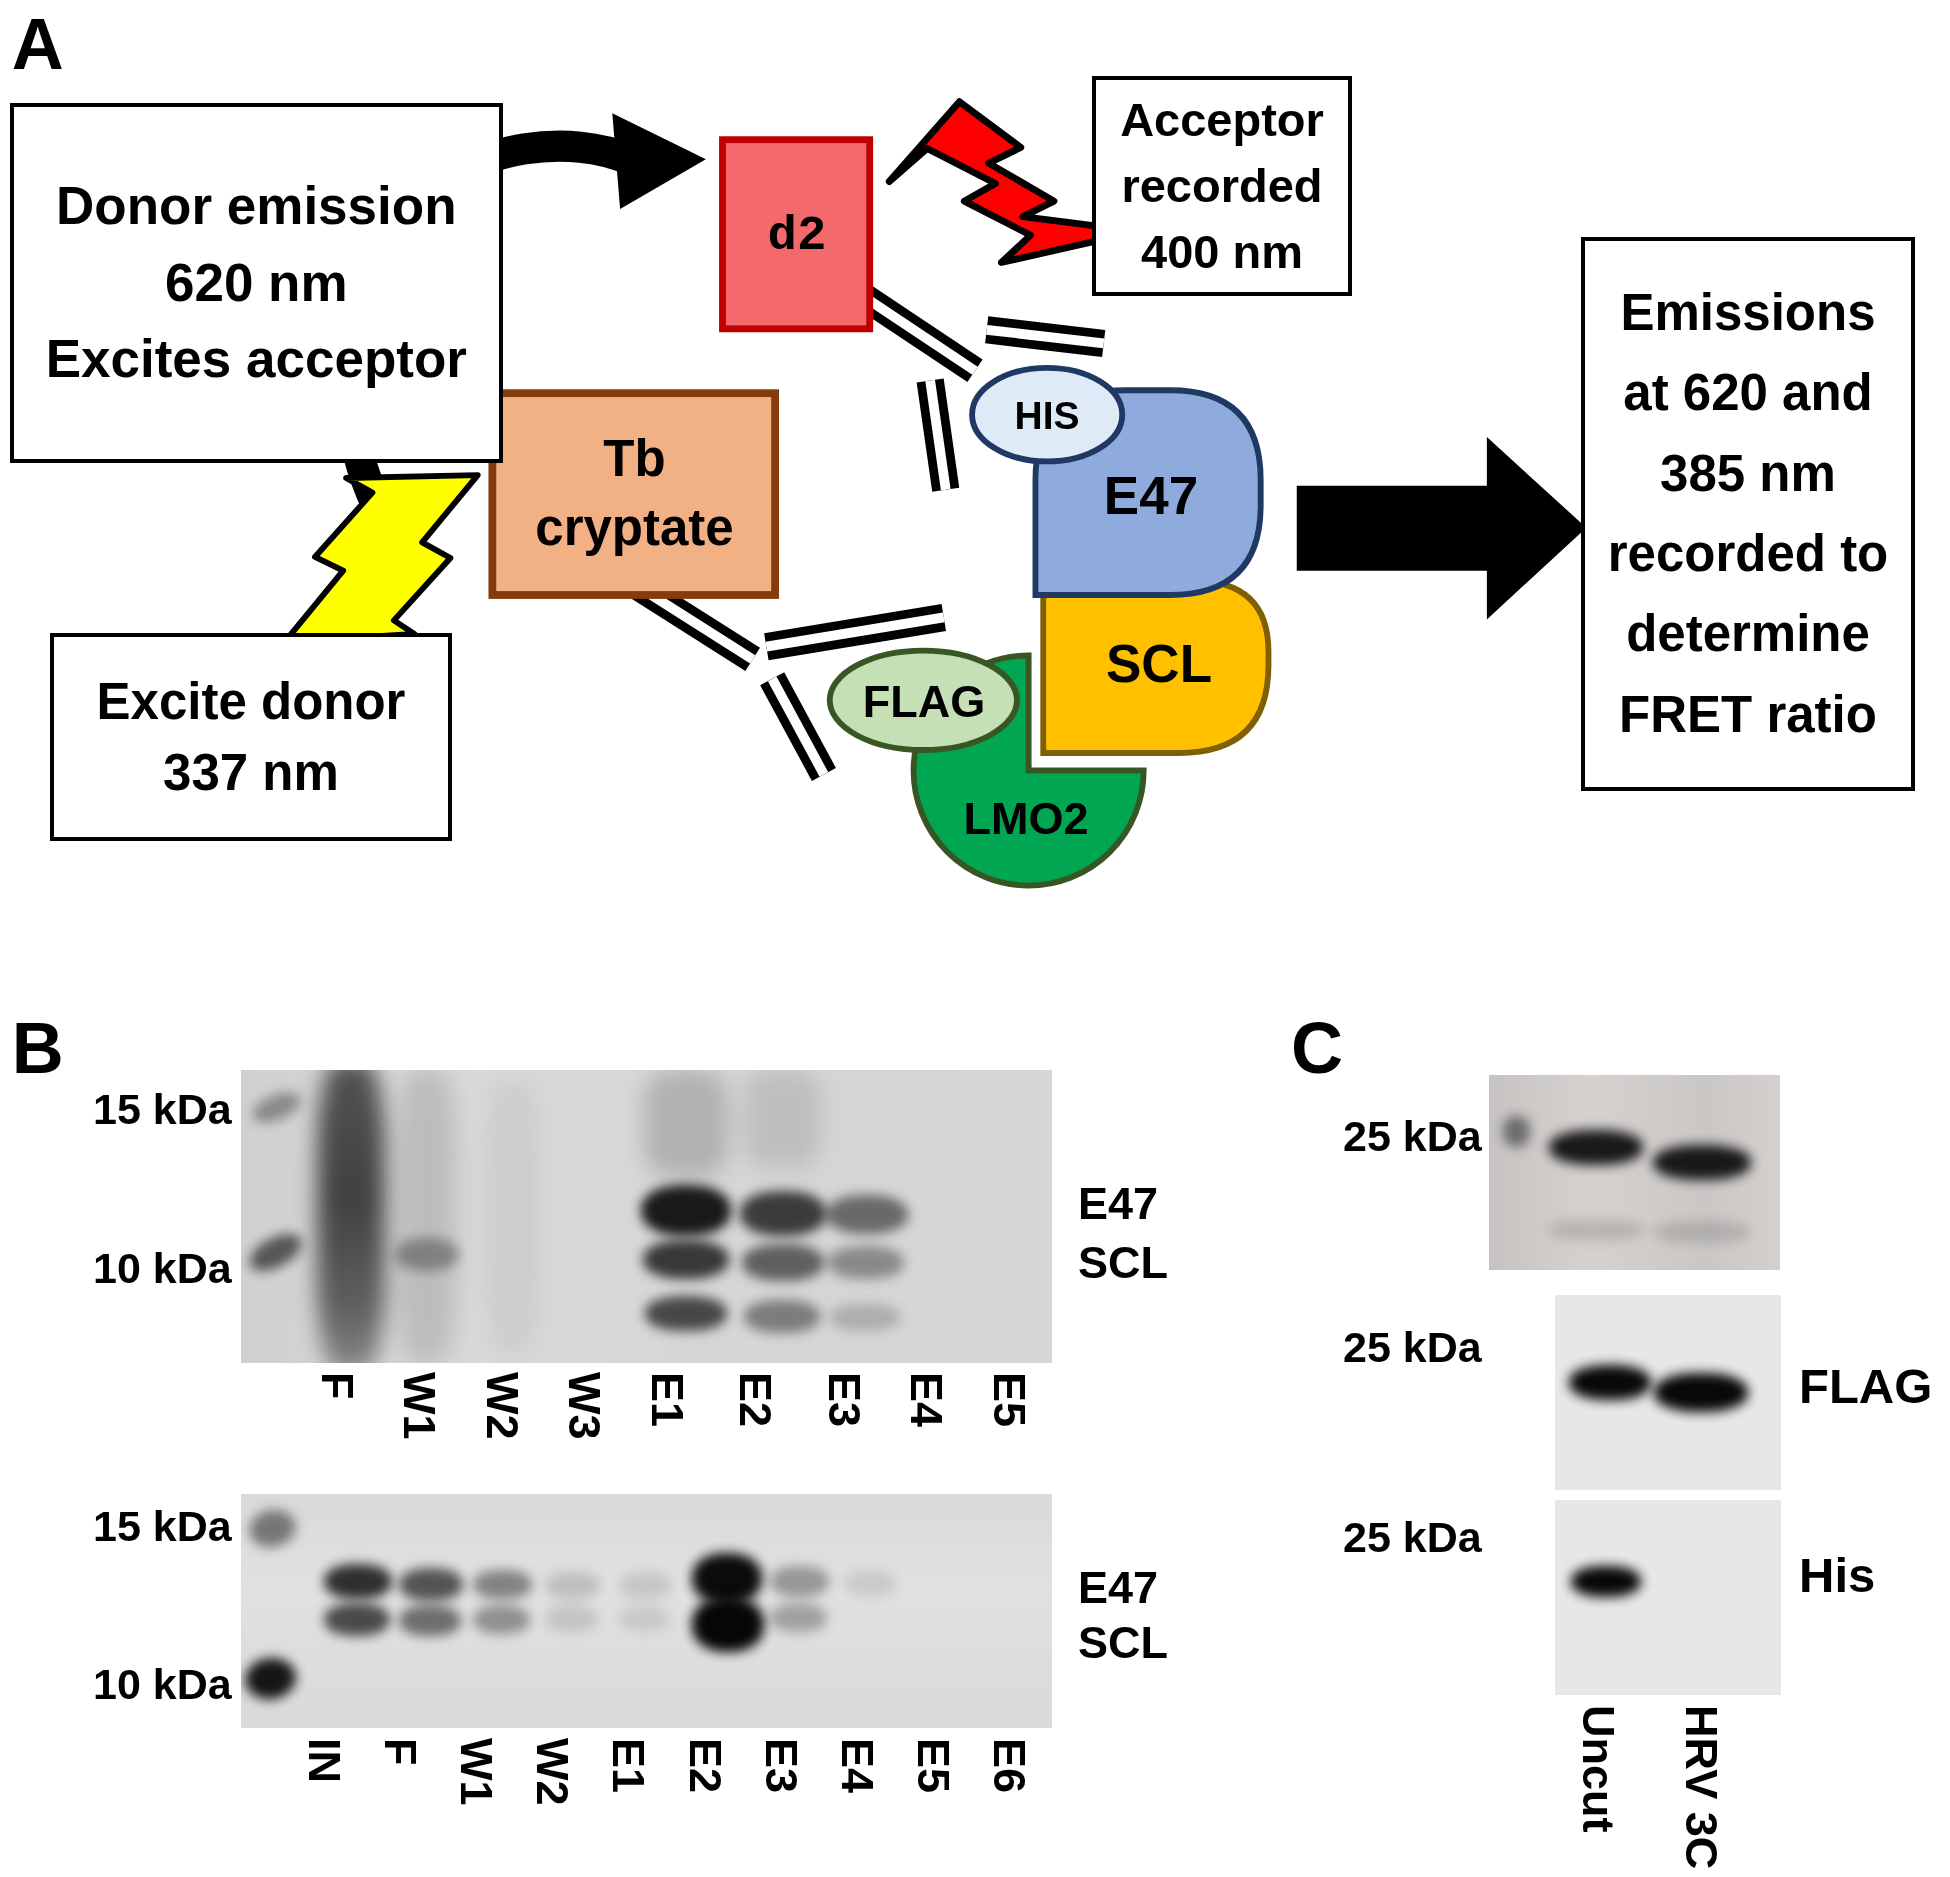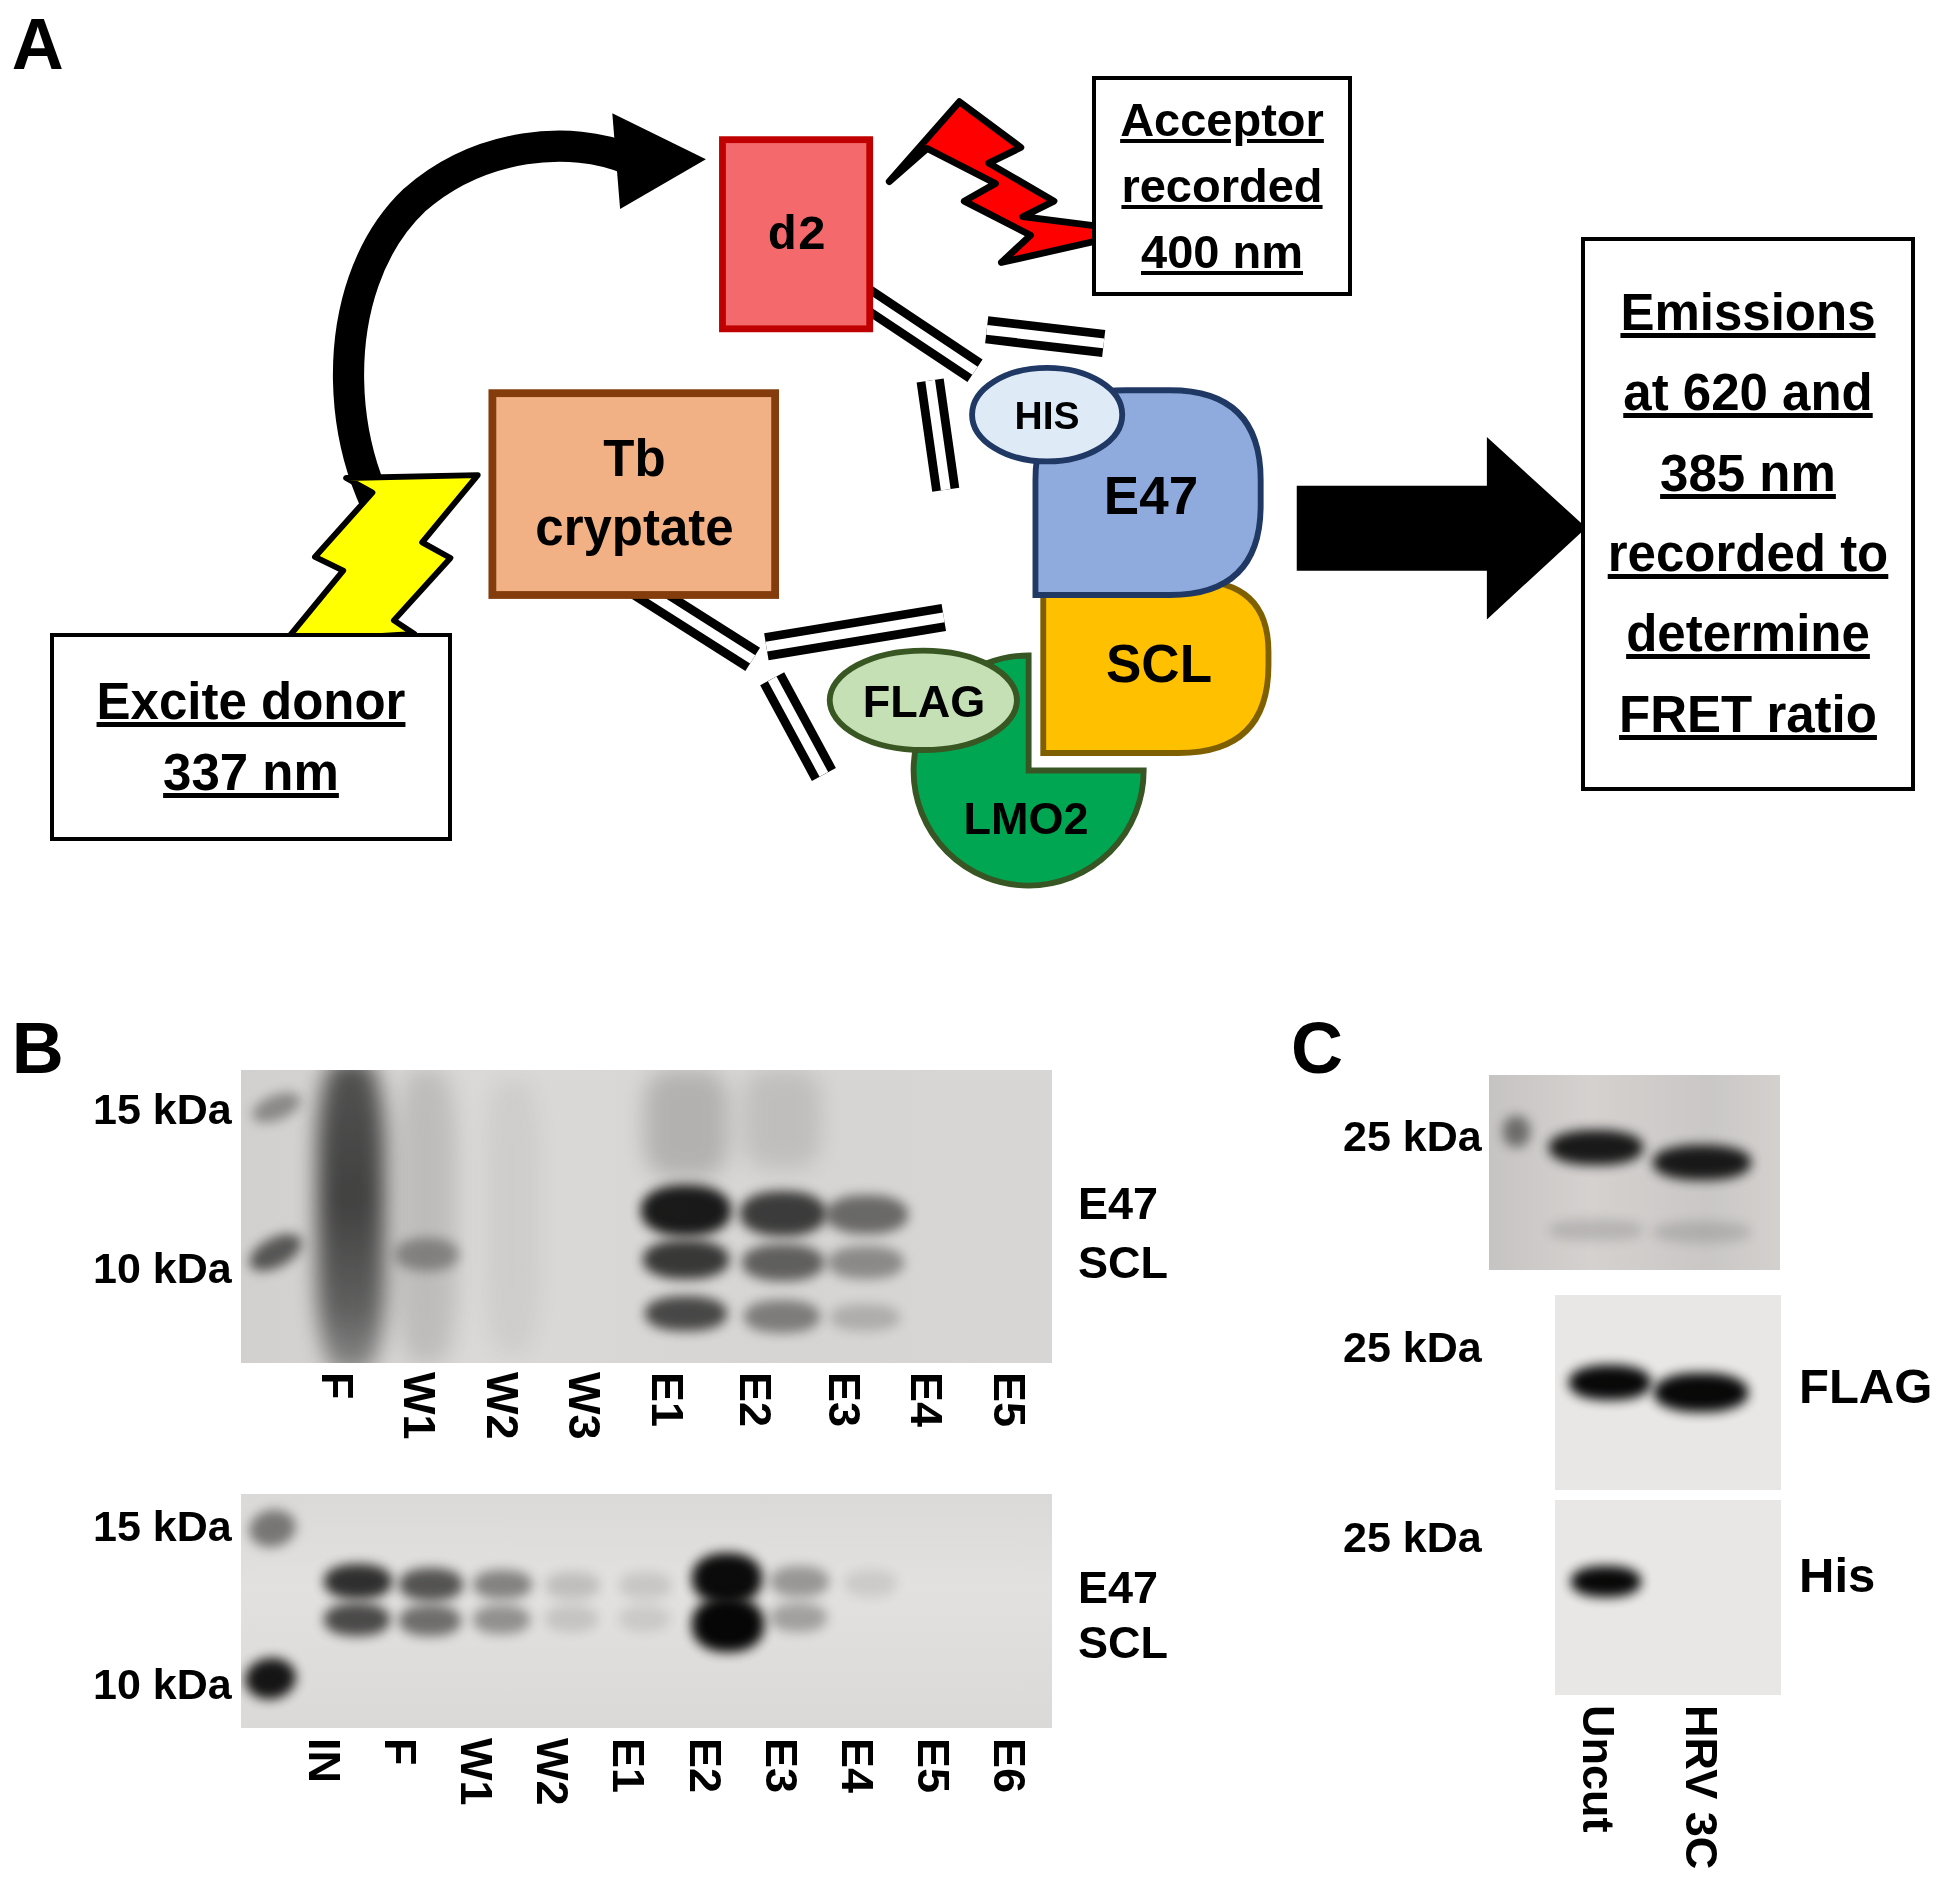--- a/index.html
+++ b/index.html
@@ -2,21 +2,21 @@
 <html><head>
 <meta charset="utf-8">
 <style>
   html,body{margin:0;padding:0;background:#ffffff;}
   body{font-family:"Liberation Sans", sans-serif;}
   #fig{position:relative;width:1950px;height:1877px;background:#fff;overflow:hidden;}
   .abs{position:absolute;}
   .panel-letter{font-weight:bold;font-size:72px;color:#000;line-height:1;}
   .tbox{position:absolute;border:4.9px solid #000;background:#fff;display:flex;flex-direction:column;
         align-items:center;justify-content:center;text-align:center;font-weight:bold;color:#000;}
-  .tbox div{width:100%;text-decoration:underline;}
+  .tbox div{width:100%;}
   .shape-label{position:absolute;transform:translate(-50%,-50%);font-weight:bold;color:#000;
         text-align:center;white-space:nowrap;}
   .marker{position:absolute;font-weight:bold;font-size:43px;color:#000;text-align:right;width:137px;white-space:nowrap;}
   .annot{position:absolute;font-weight:bold;font-size:45px;color:#000;white-space:nowrap;}
   .vlab{position:absolute;font-weight:bold;font-size:45px;color:#000;white-space:nowrap;
         transform:rotate(90deg);transform-origin:left top;line-height:1;}
   .gel{position:absolute;overflow:hidden;}
   .gel1{background:
       linear-gradient(90deg, rgba(120,120,120,0.10), rgba(160,160,160,0.02) 30%, rgba(150,150,150,0.08) 70%, rgba(120,120,120,0.04)),
       #dcdad8;}
@@ -73,20 +73,25 @@
 
     <path d="M 1055,790 L 1055,672 A 118 118 0 1 0 1173,790 Z" stroke-width="6" fill="#00A651" stroke="#375623"></path>
     <path d="M 1070,595 L 1222,595 Q 1301,595 1301,668 L 1301,682 Q 1301,772 1209,772 L 1070,772 Z" stroke-width="6" fill="#FFC000" stroke="#7F6000"></path>
     <path d="M 1062,610 L 1062,492 Q 1062,400 1155,400 L 1200,400 Q 1293,400 1293,492 L 1293,518 Q 1293,610 1200,610 Z" stroke-width="6" fill="#8FAADC" stroke="#1F3864"></path>
     <ellipse cx="1074" cy="425" rx="77" ry="48" stroke-width="6" fill="#DEEBF7" stroke="#1F3864"></ellipse>
     <ellipse cx="947" cy="718" rx="96" ry="51" stroke-width="6" fill="#C5E0B4" stroke="#385723"></ellipse>
 
     <polygon points="1330,498 1525,498 1525,448 1627,541 1525,635 1525,585 1330,585" fill="#000000"></polygon>
   </svg>
 
+  <div class="tbox" style="left:9.8px;top:103px;width:485px;height:352px;font-size:53px;line-height:1.45;">
+    <div>Donor emission</div>
+    <div>620 nm</div>
+    <div>Excites acceptor</div>
+  </div>
 
   <div class="tbox" style="left:1092px;top:76px;width:252px;height:212px;font-size:47px;line-height:1.4;">
     <div>Acceptor</div>
     <div>recorded</div>
     <div>400 nm</div>
   </div>
 
   <div class="tbox" style="left:50px;top:633px;width:394px;height:200px;font-size:51px;line-height:1.4;">
     <div>Excite donor</div>
     <div>337 nm</div>

